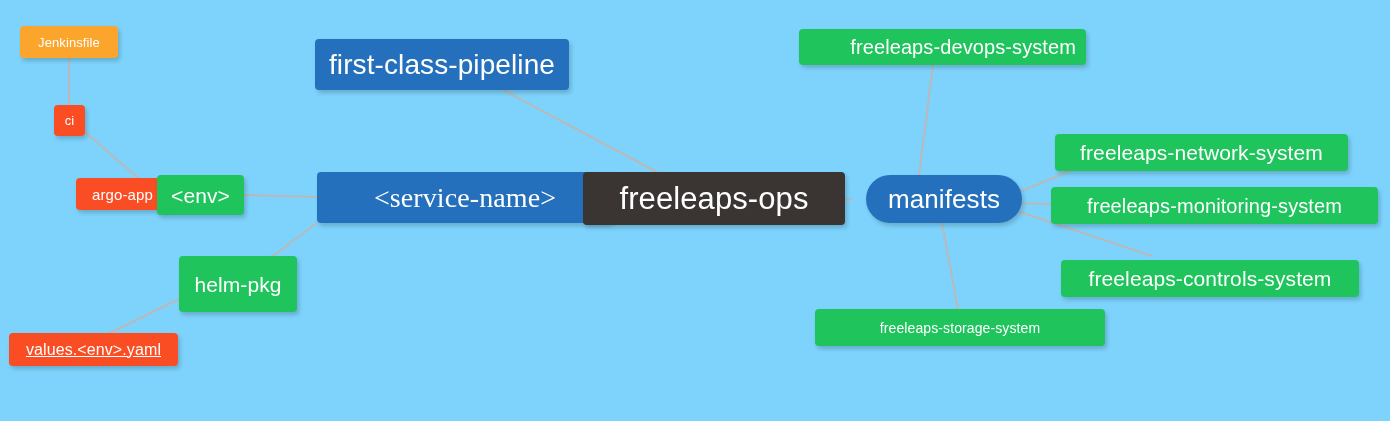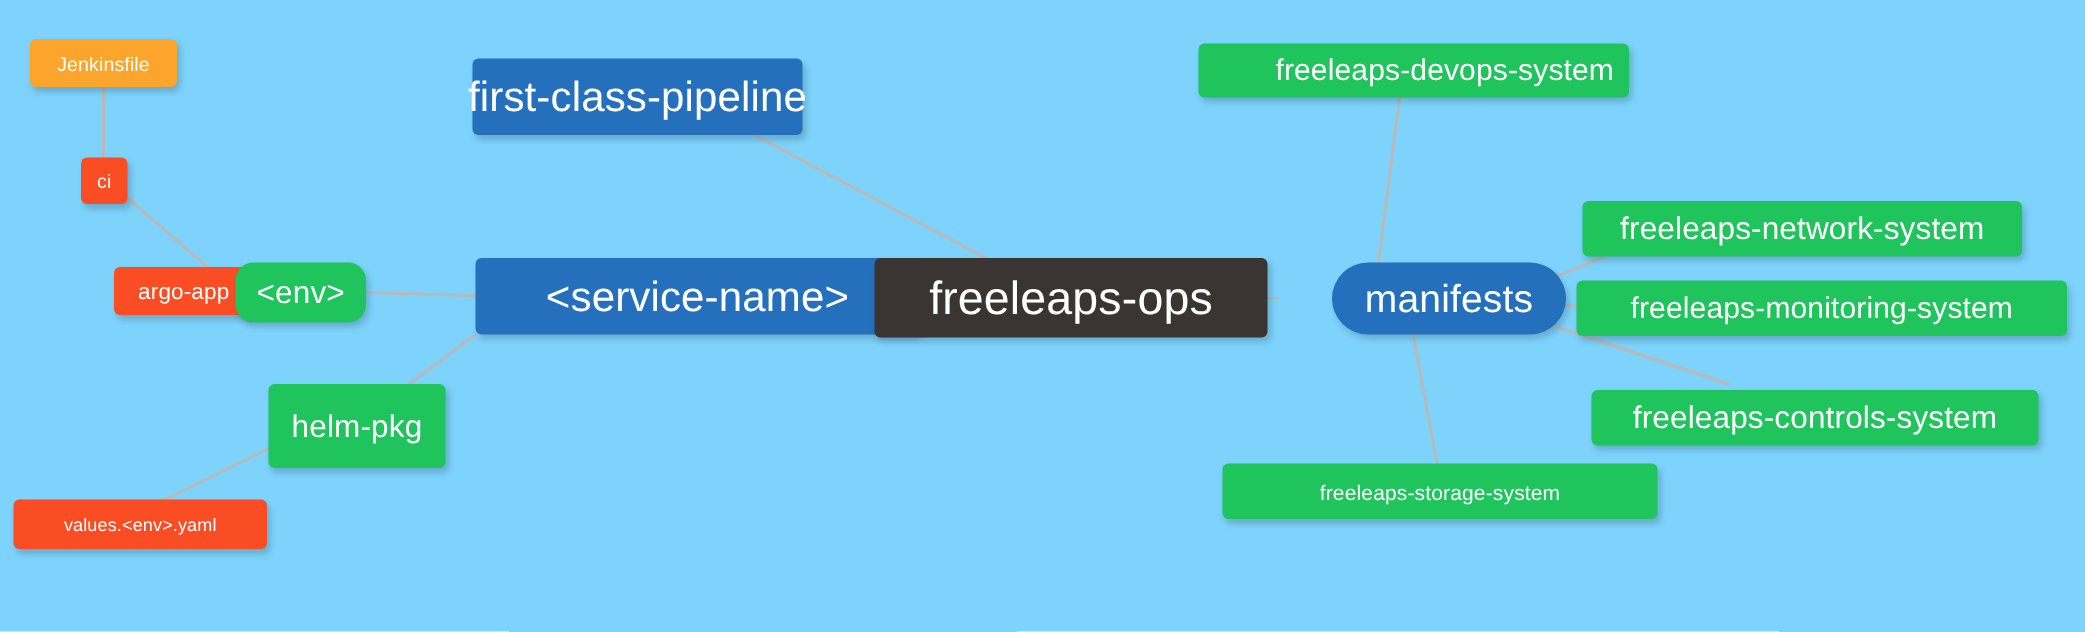--- a/index.html
+++ b/index.html
@@ -68,39 +68,39 @@
   <div id="node-layer">
       <div class="node" style="left: 20px; top: 26px; width: 98px; height: 32px; background: rgb(251, 165, 44); font-size: 13px; color: rgb(255, 255, 255);">
         <span class="node-label">Jenkinsfile</span>
       </div>
       <div class="node" style="left: 54px; top: 105px; width: 31px; height: 31px; background: rgb(250, 77, 35); font-size: 13px; color: rgb(255, 255, 255);">
         <span class="node-label">ci</span>
       </div>
       <div class="node" style="left: 32px; top: 178px; width: 93px; height: 32px; background: rgb(250, 77, 35); font-size: 15px; color: rgb(255, 255, 255); margin-left: 44px;">
         <span class="node-label">argo-app</span>
       </div>
-      <div class="node" style="left: 157px; top: 175px; width: 87px; height: 40px; background: rgb(31, 196, 92); font-size: 21px; color: rgb(255, 255, 255); border-radius: 12px;">
+      <div class="node" style="left: 157px; top: 175px; width: 87px; height: 40px; background: rgb(31, 196, 92); font-size: 21px; color: rgb(255, 255, 255);">
         <span class="node-label">&lt;env&gt;</span>
       </div>
       <div class="node" style="left: 147px; top: 256px; width: 118px; height: 56px; background: rgb(31, 196, 92); font-size: 21px; color: rgb(255, 255, 255); margin-left: 32px;">
         <span class="node-label">helm-pkg</span>
       </div>
-      <div class="node" style="left: 9px; top: 333px; width: 169px; height: 33px; background: rgb(250, 77, 35); font-size: 12px; color: rgb(255, 255, 255);">
+      <div class="node" style="left: 9px; top: 333px; width: 169px; height: 33px; background: rgb(250, 77, 35); font-size: 16px; color: rgb(255, 255, 255); text-decoration: underline;">
         <span class="node-label">values.&lt;env&gt;.yaml</span>
       </div>
-      <div class="node" style="left: 315px; top: 39px; width: 220px; height: 51px; background: rgb(36, 112, 189); font-size: 28px; color: rgb(255, 255, 255);">
+      <div class="node" style="left: 315px; top: 39px; width: 254px; height: 51px; background: rgb(36, 112, 189); font-size: 28px; color: rgb(255, 255, 255);">
         <span class="node-label">first-class-pipeline</span>
       </div>
-      <div class="node" style="left: 317px; top: 172px; width: 296px; height: 51px; background: rgb(36, 112, 189); font-size: 28px; color: rgb(255, 255, 255);">
+      <div class="node" style="left: 317px; top: 172px; width: 296px; height: 51px; background: rgb(36, 112, 189); font-size: 28px; color: rgb(255, 255, 255); font-family: Liberation Serif, serif;">
         <span class="node-label">&lt;service-name&gt;</span>
       </div>
       <div class="node" style="left: 583px; top: 172px; width: 262px; height: 53px; background: rgb(58, 53, 50); font-size: 31px; color: rgb(255, 255, 255);">
         <span class="node-label">freeleaps-ops</span>
       </div>
-      <div class="node" style="left: 888px; top: 175px; width: 156px; height: 48px; background: rgb(36, 112, 189); font-size: 26px; color: rgb(255, 255, 255); border-radius: 24px;">
+      <div class="node" style="left: 866px; top: 175px; width: 156px; height: 48px; background: rgb(36, 112, 189); font-size: 26px; color: rgb(255, 255, 255); border-radius: 24px;">
         <span class="node-label">manifests</span>
       </div>
       <div class="node" style="left: 799px; top: 29px; width: 287px; height: 36px; background: rgb(31, 196, 92); font-size: 20px; color: rgb(255, 255, 255); justify-content: flex-end;">
         <span class="node-label">freeleaps-devops-system</span>
       </div>
       <div class="node" style="left: 1055px; top: 113px; width: 293px; height: 37px; background: rgb(31, 196, 92); font-size: 21px; color: rgb(255, 255, 255); margin-top: 21px;">
         <span class="node-label">freeleaps-network-system</span>
       </div>
       <div class="node" style="left: 1051px; top: 187px; width: 327px; height: 37px; background: rgb(31, 196, 92); font-size: 20px; color: rgb(255, 255, 255);">
         <span class="node-label">freeleaps-monitoring-system</span>

